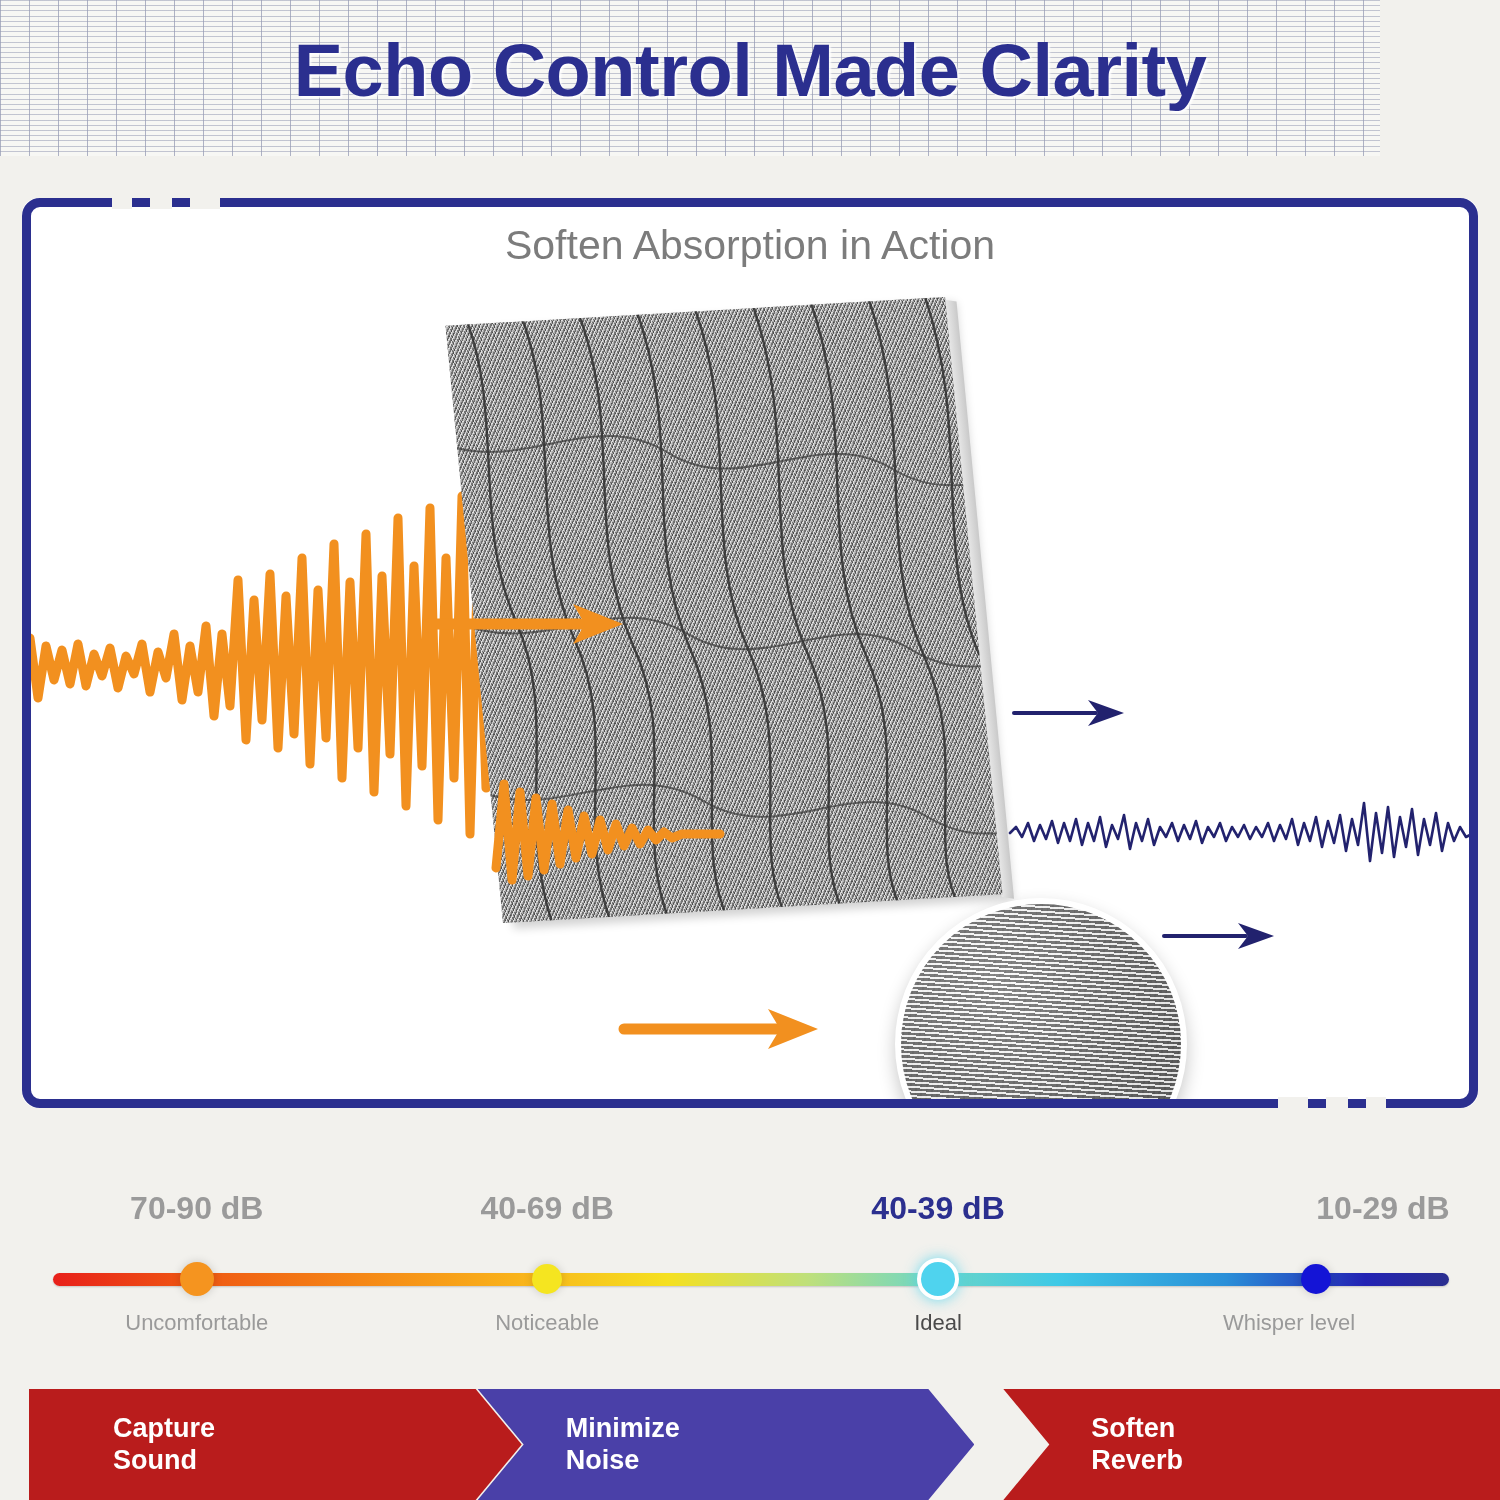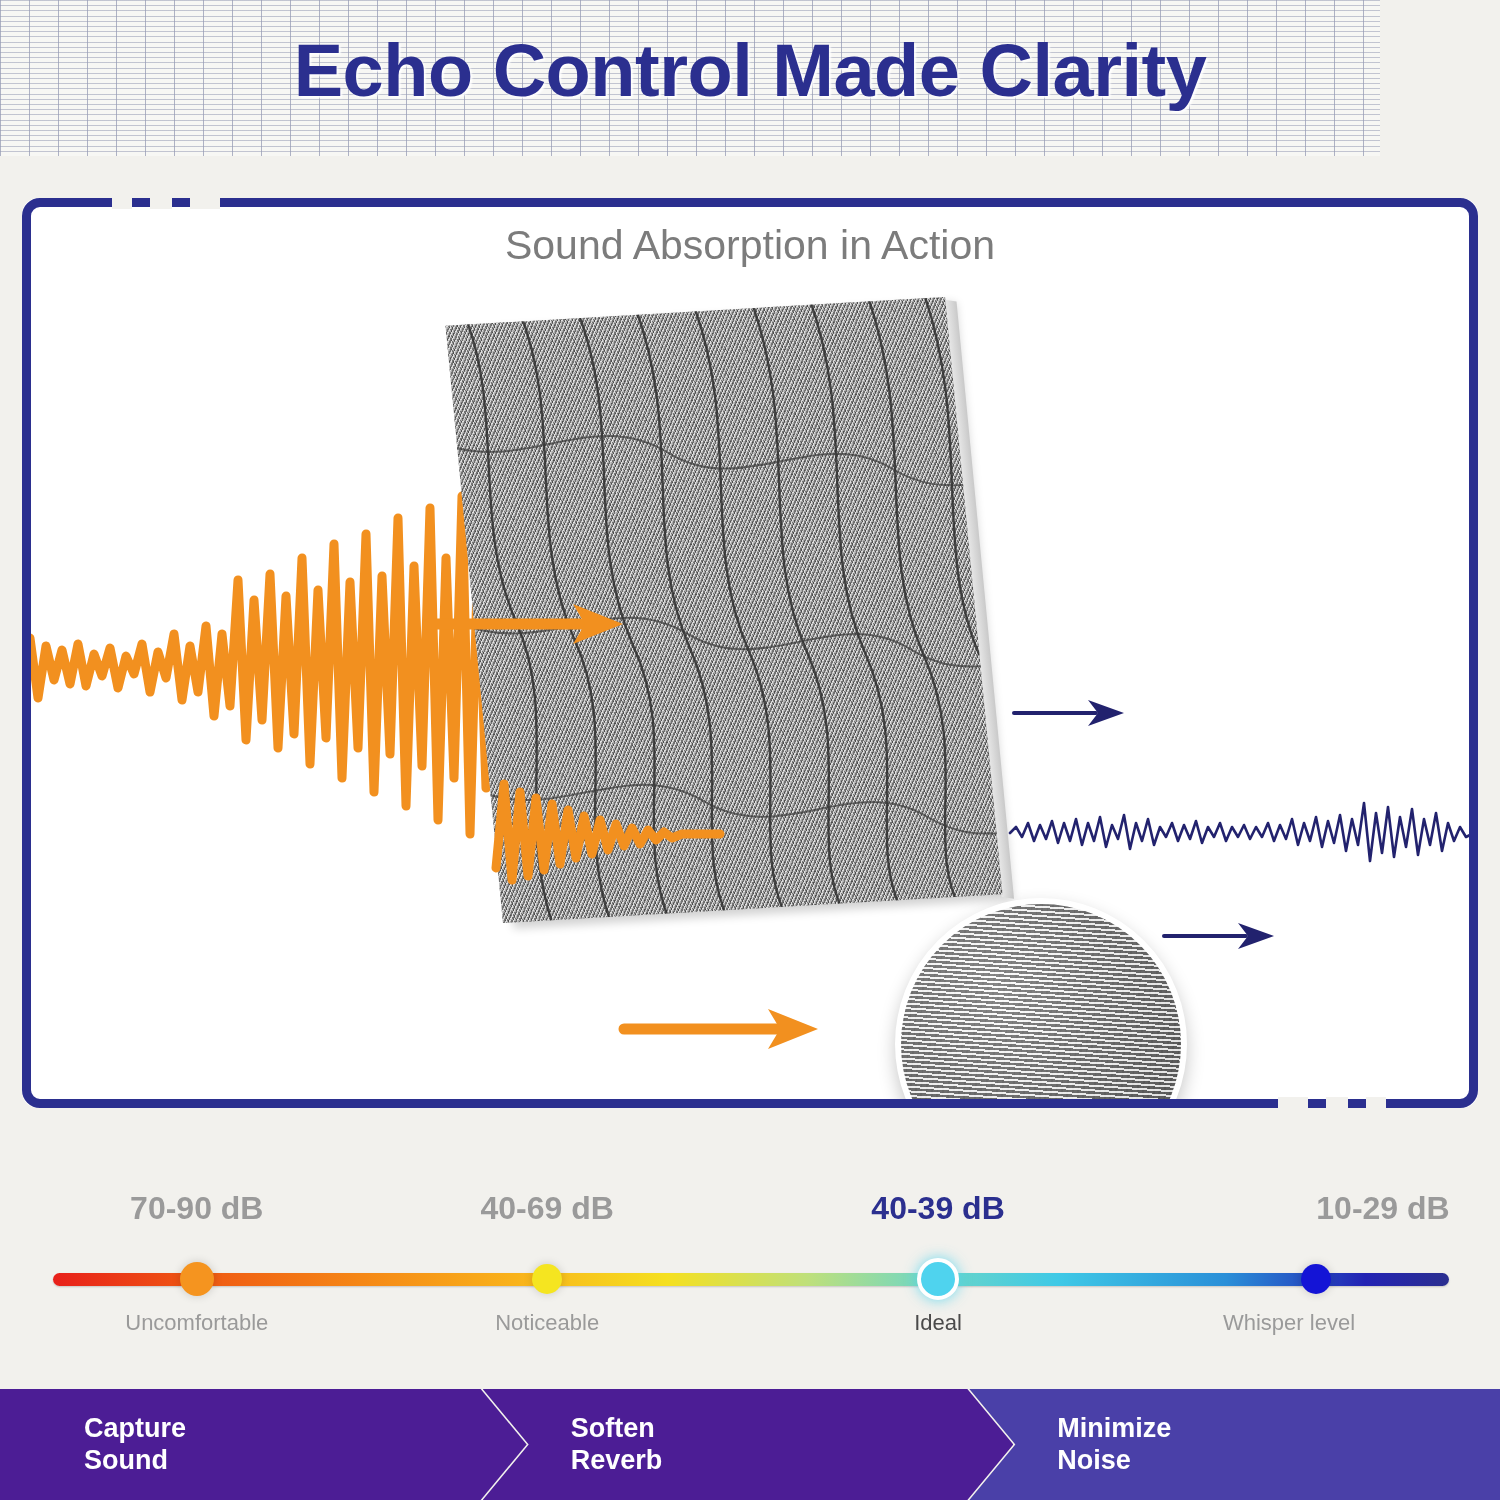--- a/index.html
+++ b/index.html
@@ -149,21 +149,21 @@
   .chev{
     position:relative;flex:1;
     display:flex;align-items:center;
     color:#ffffff;font-size:27px;font-weight:bold;line-height:1.15;
     padding-left:88px;box-sizing:border-box;
     clip-path:polygon(0 0, calc(100% - 46px) 0, 100% 50%, calc(100% - 46px) 100%, 0 100%, 46px 50%);
     margin-left:-44px;
   }
   .chev:first-child{margin-left:0;clip-path:polygon(0 0, calc(100% - 46px) 0, 100% 50%, calc(100% - 46px) 100%, 0 100%);padding-left:84px;}
   .chev:last-child{clip-path:polygon(0 0, 100% 0, 100% 100%, 0 100%, 46px 50%);}
-  .chev.dark{background:#4c1d95;}
+  .chev.dark{background:#b91c1c;margin-left:29px;}
   .chev.light{background:#4a40a8;}
   .chev-text span{display:block;}
 </style>
 </head>
 <body>
 
 <div class="header">
   <div class="header-title">Echo Control Made Clarity</div>
 </div>
 
@@ -245,21 +245,21 @@
       <svg viewBox="0 0 400 400">
         <defs>
           <path id="arcpath" d="M 30,318 A 172,172 0 0 0 350,232" fill="none"></path>
         </defs>
         <text font-family="Liberation Sans, sans-serif" font-size="29" font-weight="bold" fill="#23236b">
           <textPath href="#arcpath" startOffset="4%">Fabric-Texture Print</textPath>
         </text>
       </svg>
     </div>
 
-    <div class="panel-heading">Sound Absorption in Action</div>
+    <div class="panel-heading">Soften Absorption in Action</div>
   </div>
 
   <div class="panel-border"></div>
   <div class="notch n-top-a"></div>
   <div class="notch n-top-b"></div>
   <div class="notch n-top-c"></div>
   <div class="notch n-bot-a"></div>
   <div class="notch n-bot-b"></div>
   <div class="notch n-bot-c"></div>
 </div>
@@ -281,25 +281,25 @@
     <div class="scale-cap" style="left: 1289px;">Whisper level</div>
   </div>
 
 <div class="ribbon" id="ribbon">
     <div class="chev dark">
       <div class="chev-text">
         <span>Capture</span>
         <span>Sound</span>
       </div>
     </div>
+    <div class="chev light">
+      <div class="chev-text">
+        <span>Minimize</span>
+        <span>Noise</span>
+      </div>
+    </div>
     <div class="chev dark">
       <div class="chev-text">
         <span>Soften</span>
         <span>Reverb</span>
       </div>
     </div>
-    <div class="chev light">
-      <div class="chev-text">
-        <span>Minimize</span>
-        <span>Noise</span>
-      </div>
-    </div>
   </div>
 
 </body></html>

